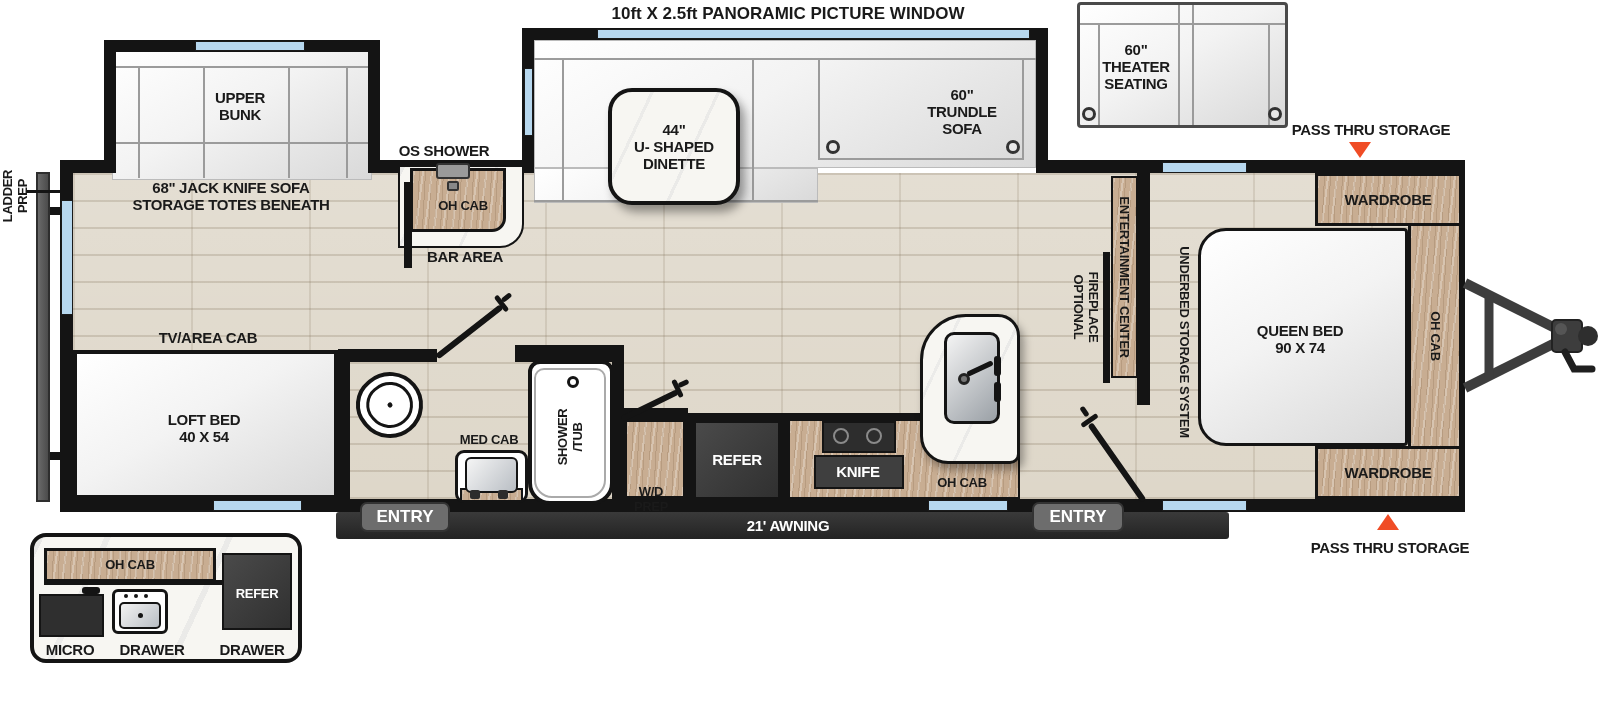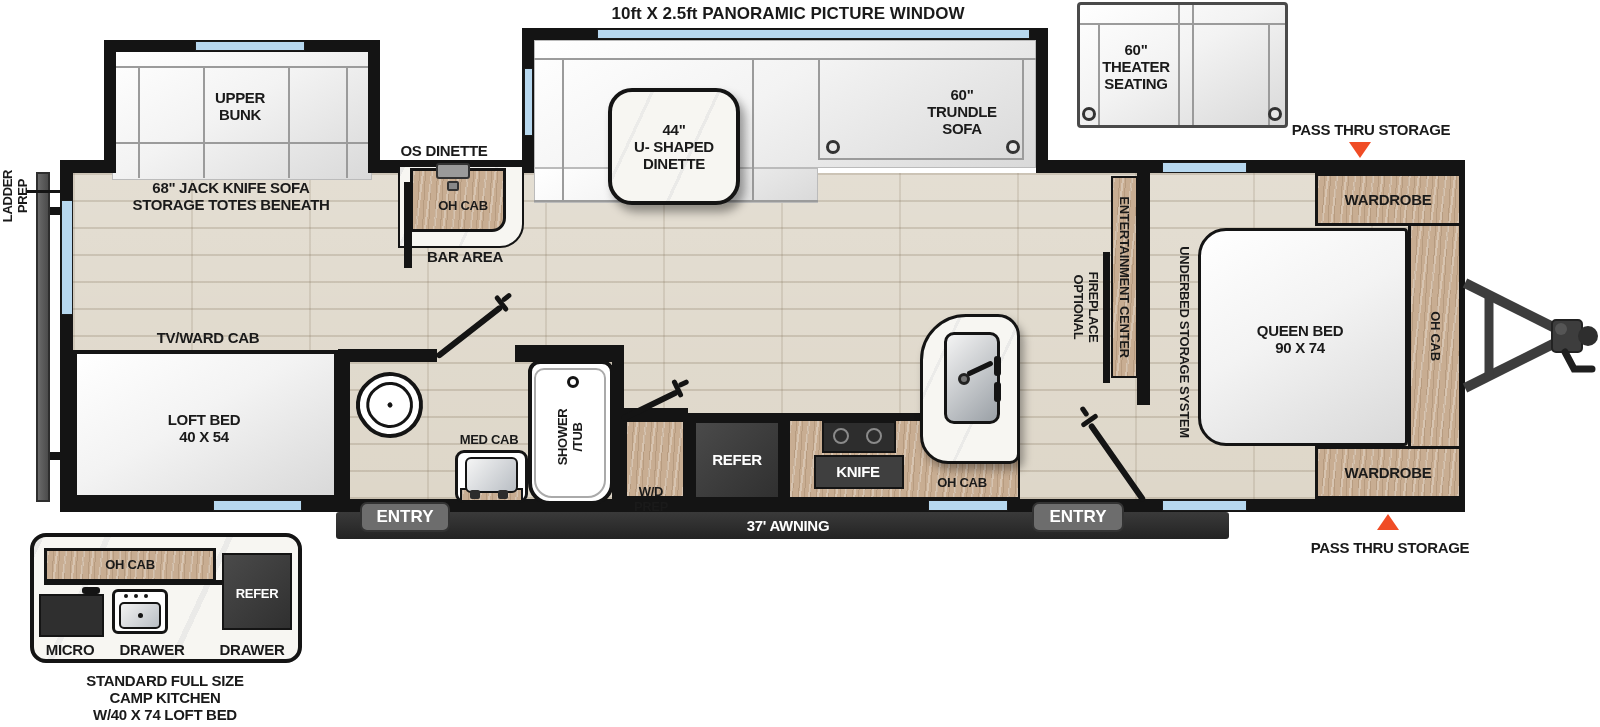--- a/index.html
+++ b/index.html
@@ -120,30 +120,30 @@
   <div class="win" style="left:928px;top:500px;width:80px;height:11px;"></div>
   <div class="win" style="left:1162px;top:500px;width:85px;height:11px;"></div>
 
   <div class="abs" style="left:36px;top:172px;width:14px;height:330px;background:linear-gradient(90deg,#6a6a6a,#4c4c4c);border:2px solid #2e2e2e;box-sizing:border-box;"></div>
   <div class="wall" style="left:50px;top:207px;width:11px;height:8px;"></div>
   <div class="wall" style="left:50px;top:452px;width:11px;height:8px;"></div>
   <div class="wall" style="left:26px;top:190px;width:34px;height:3px;"></div>
   <div class="lbl s13 rotm90" style="left:16px;top:196px;">LADDER
 PREP</div>
 
-  <div class="lbl" style="left:444px;top:151px;">OS DINETTE</div>
+  <div class="lbl" style="left:444px;top:151px;">OS SHOWER</div>
   <div class="marble" style="left:398px;top:165px;width:126px;height:83px;border:2px solid #141414;border-radius:0 0 24px 0;"></div>
   <div class="wood" style="left:410px;top:168px;width:96px;height:64px;border-radius:0 0 14px 0;"></div>
   <div class="abs" style="left:436px;top:163px;width:34px;height:16px;background:#9a9a9a;border:2px solid #333;border-radius:3px;box-sizing:border-box;"></div>
   <div class="abs" style="left:447px;top:181px;width:12px;height:10px;background:#888;border:2px solid #333;border-radius:2px;box-sizing:border-box;"></div>
   <div class="wall" style="left:404px;top:182px;width:8px;height:86px;"></div>
   <div class="lbl s13" style="left:463px;top:206px;">OH CAB</div>
   <div class="lbl" style="left:465px;top:257px;text-align:center;">BAR AREA</div>
 
-  <div class="lbl" style="left:208px;top:338px;">TV/WARD CAB</div>
+  <div class="lbl" style="left:208px;top:338px;">TV/AREA CAB</div>
   <div class="whitef" style="left:73px;top:350px;width:265px;height:149px;border:4px solid #141414;"></div>
   <div class="lbl" style="left:204px;top:429px;">LOFT BED
 40 X 54</div>
 
   <div class="wall" style="left:338px;top:349px;width:12px;height:150px;"></div>
   <div class="wall" style="left:338px;top:349px;width:99px;height:13px;"></div>
   <div class="toilet" style="left:357px;top:372px;width:66px;height:66px;"></div>
   <div class="lbl s13" style="left:489px;top:440px;">MED CAB</div>
   <div class="abs" style="left:455px;top:450px;width:73px;height:53px;background:#fff;border:3px solid #141414;border-radius:9px;box-sizing:border-box;"></div>
   <div class="wood" style="left:460px;top:488px;width:63px;height:14px;border-width:2px;"></div>
@@ -219,21 +219,21 @@
     <line x1="3" y1="15" x2="97" y2="62" stroke="#3d3d3d" stroke-width="10"></line>
     <line x1="3" y1="120" x2="97" y2="73" stroke="#3d3d3d" stroke-width="10"></line>
     <line x1="27" y1="25" x2="27" y2="110" stroke="#3d3d3d" stroke-width="9"></line>
     <rect x="90" y="52" width="30" height="32" rx="4" fill="#3d3d3d" stroke="#222" stroke-width="2"></rect>
     <circle cx="126" cy="68" r="10" fill="#2e2e2e"></circle>
     <circle cx="99" cy="61" r="6" fill="#555"></circle>
     <polyline points="103,84 112,101 130,101" fill="none" stroke="#1f1f1f" stroke-width="7" stroke-linecap="round"></polyline>
   </svg>
 
   <div class="abs" style="left:336px;top:512px;width:893px;height:27px;background:linear-gradient(#3a3a3a,#232323);border-radius:3px;"></div>
-  <div class="lbl white" style="left:788px;top:526px;">37' AWNING</div>
+  <div class="lbl white" style="left:788px;top:526px;">21' AWNING</div>
   <div class="tag" style="left:360px;top:502px;width:90px;height:30px;"></div>
   <div class="lbl white s17" style="left:405px;top:517px;">ENTRY</div>
   <div class="tag" style="left:1032px;top:502px;width:92px;height:30px;"></div>
   <div class="lbl white s17" style="left:1078px;top:517px;">ENTRY</div>
 
   <div class="marble" style="left:30px;top:533px;width:272px;height:130px;border:4px solid #141414;border-radius:16px;"></div>
   <div class="wood" style="left:44px;top:548px;width:172px;height:34px;"></div>
   <div class="lbl s13" style="left:130px;top:565px;">OH CAB</div>
   <div class="wall" style="left:44px;top:580px;width:178px;height:5px;"></div>
   <div class="dark" style="left:222px;top:553px;width:70px;height:77px;"></div>
@@ -242,17 +242,14 @@
   <div class="knob" style="left:82px;top:587px;width:18px;height:7px;"></div>
   <div class="abs" style="left:112px;top:589px;width:56px;height:45px;background:#fff;border:3px solid #141414;border-radius:6px;box-sizing:border-box;"></div>
   <div class="knob" style="left:124px;top:594px;width:4px;height:4px;border-radius:50%;"></div>
   <div class="knob" style="left:134px;top:594px;width:4px;height:4px;border-radius:50%;"></div>
   <div class="knob" style="left:144px;top:594px;width:4px;height:4px;border-radius:50%;"></div>
   <div class="abs" style="left:119px;top:602px;width:42px;height:27px;background:linear-gradient(135deg,#f3f3f3,#b9bec4);border:2px solid #141414;border-radius:5px;box-sizing:border-box;"></div>
   <div class="knob" style="left:138px;top:613px;width:5px;height:5px;border-radius:50%;"></div>
   <div class="lbl" style="left:70px;top:650px;">MICRO</div>
   <div class="lbl" style="left:152px;top:650px;">DRAWER</div>
   <div class="lbl" style="left:252px;top:650px;">DRAWER</div>
-  <div class="lbl" style="left:165px;top:698px;">STANDARD FULL SIZE
-CAMP KITCHEN
-W/40 X 74 LOFT BED</div>
 
 </div>
 
 </body></html>

